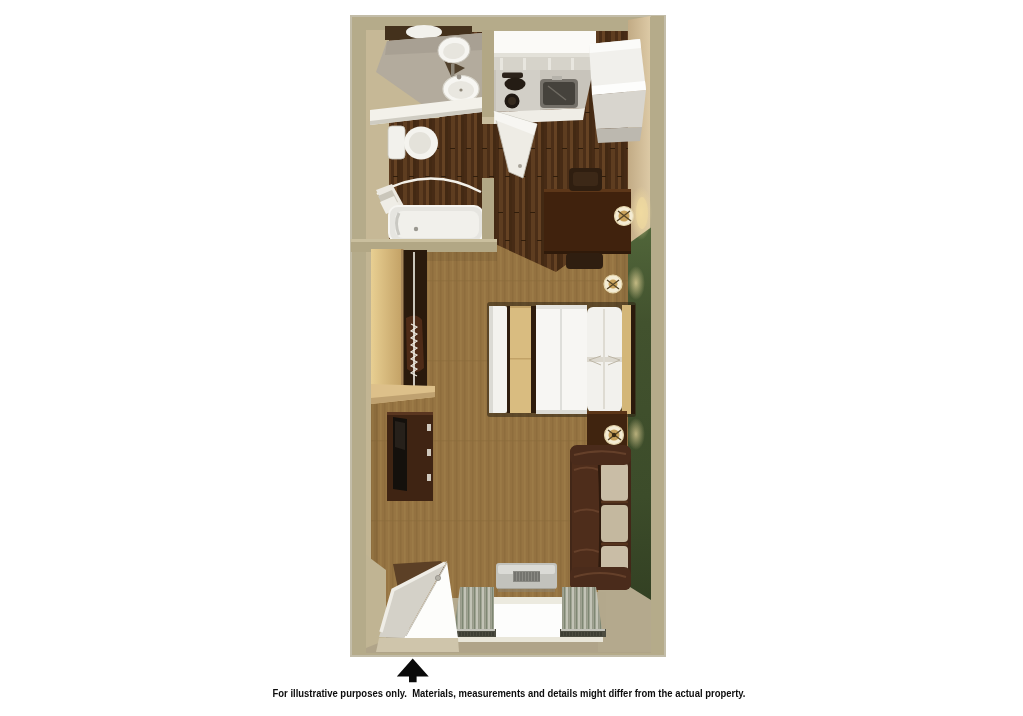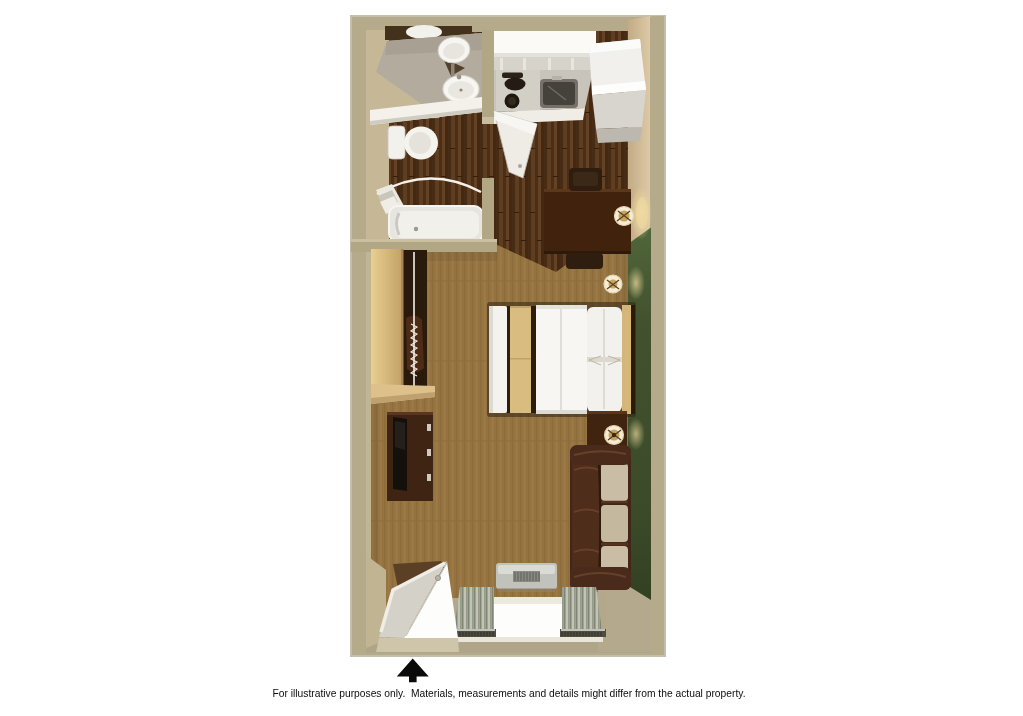--- a/index.html
+++ b/index.html
@@ -1,16 +1,16 @@
 <!DOCTYPE html>
 <html><head>
 <meta charset="utf-8">
 <style>
 html,body{margin:0;padding:0;background:#ffffff;}
-#page{width:1023px;height:716px;position:relative;font-family:"Liberation Sans",sans-serif;}
+#page{width:1023px;height:716px;position:relative;font-family:"Liberation Sans",sans-serif;font-weight:bold;}
 </style>
 </head>
 <body>
 <div id="page">
 <svg width="1023" height="716" viewBox="0 0 1023 716" xmlns="http://www.w3.org/2000/svg">
 <defs>
 <pattern id="wood" patternUnits="userSpaceOnUse" width="16" height="64">
   <rect width="16" height="64" fill="#53331b"></rect>
   <rect x="0" width="3" height="64" fill="#472b15"></rect>
   <rect x="3" width="4" height="64" fill="#5e3d20"></rect>

